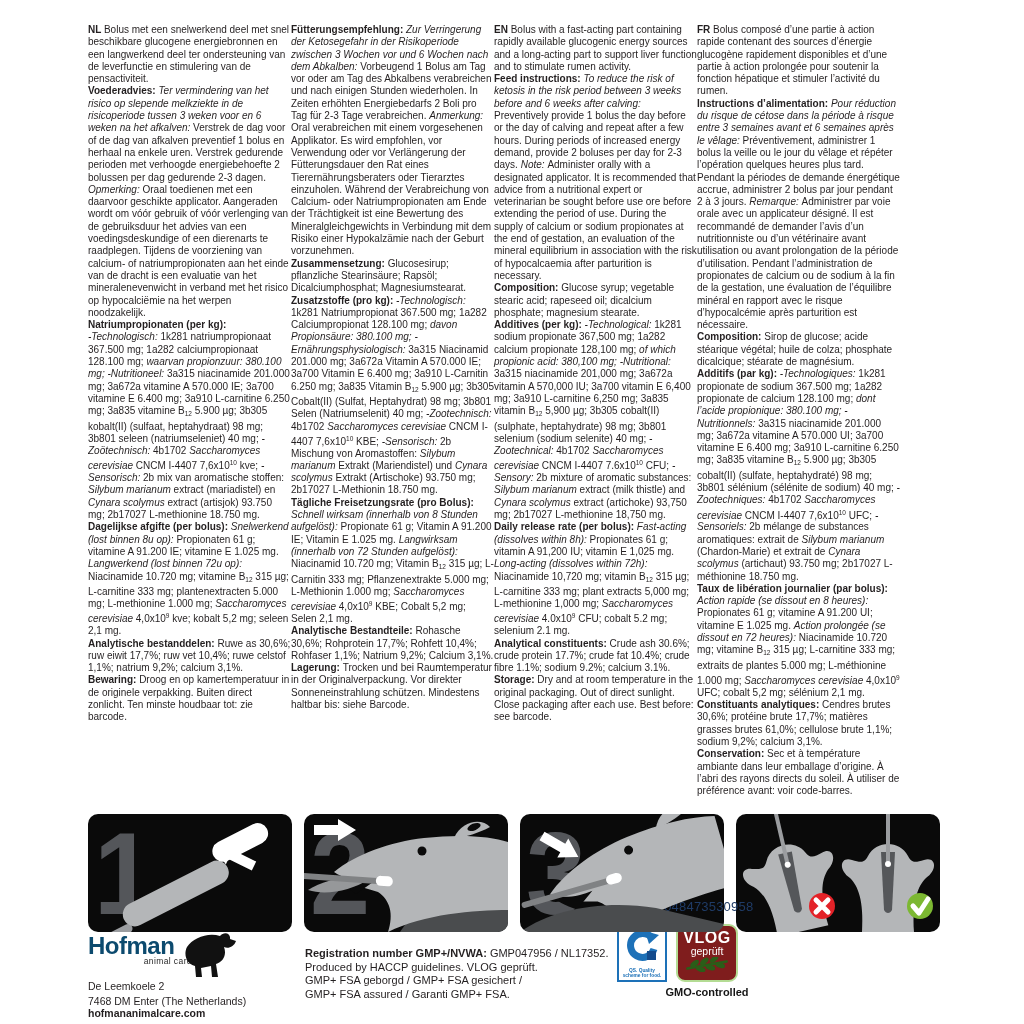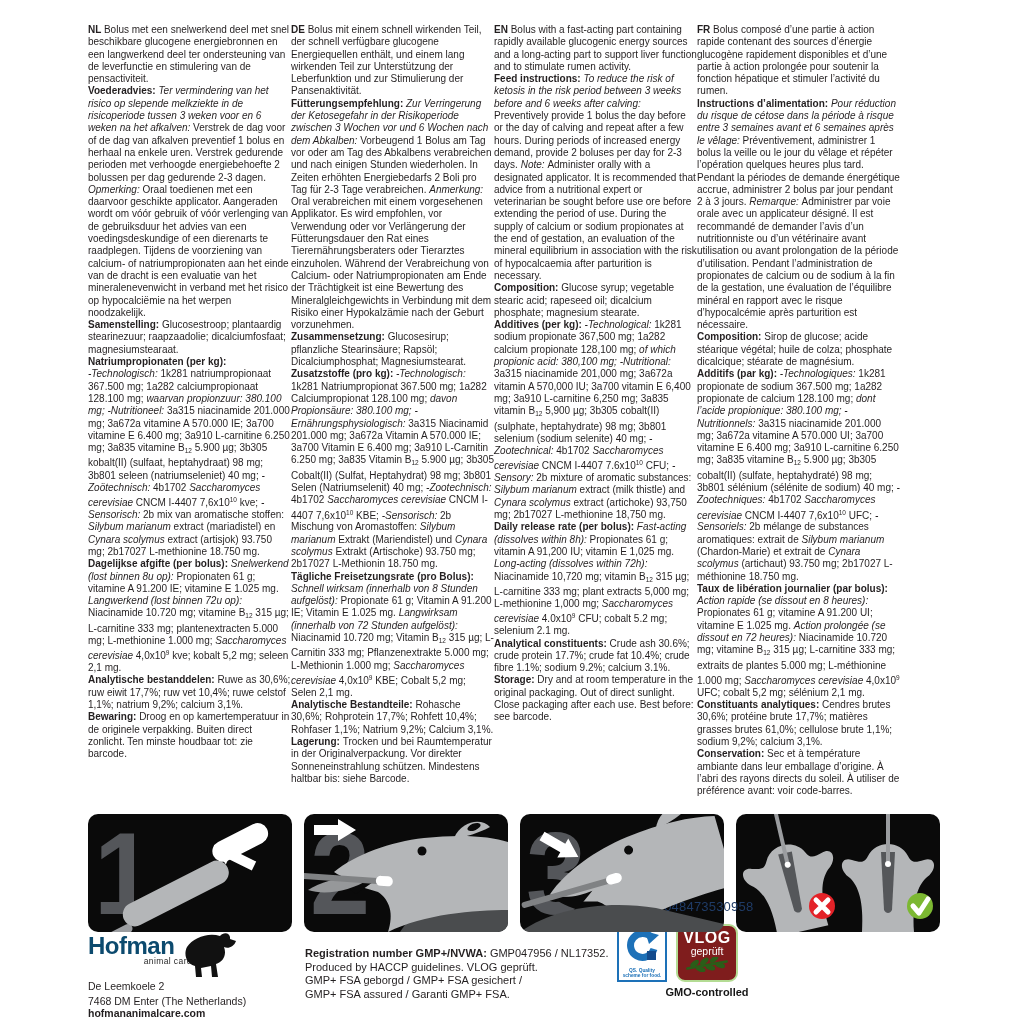--- a/index.html
+++ b/index.html
@@ -43,29 +43,27 @@
 </style>
 </head>
 <body>
 
 <div class="page">
 
   <main class="columns">
     <section class="col">
         <div class="para"><span class="b">NL </span><span>Bolus met een snelwerkend deel met snel beschikbare glucogene energiebronnen en een langwerkend deel ter ondersteuning van de leverfunctie en stimulering van de pensactiviteit.</span></div>
         <div class="para"><span class="b">Voederadvies: </span><span class="i">Ter vermindering van het risico op slepende melkziekte in de risicoperiode tussen 3 weken voor en 6 weken na het afkalven: </span><span>Verstrek de dag voor of de dag van afkalven preventief 1 bolus en herhaal na enkele uren. Verstrek gedurende perioden met verhoogde energiebehoefte 2 bolussen per dag gedurende 2-3 dagen. </span><span class="i">Opmerking: </span><span>Oraal toedienen met een daarvoor geschikte applicator. Aangeraden wordt om vóór gebruik of vóór verlenging van de gebruiksduur het advies van een voedingsdeskundige of een dierenarts te raadplegen. Tijdens de voorziening van calcium- of natriumpropionaten aan het einde van de dracht is een evaluatie van het mineralenevenwicht in verband met het risico op hypocalciëmie na het werpen noodzakelijk.</span></div>
-        <div class="para"><span class="b">Samenstelling: </span><span>Glucosestroop; plantaardig stearinezuur; raapzaadolie; dicalciumfosfaat; magnesiumstearaat.</span></div>
         <div class="para"><span class="b">Natriumpropionaten (per kg):</span></div>
         <div class="para"><span class="i">-Technologisch: </span><span>1k281 natriumpropionaat 367.500 mg; 1a282 calciumpropionaat 128.100 mg; </span><span class="i">waarvan propionzuur: 380.100 mg; -Nutritioneel: </span><span>3a315 niacinamide 201.000 mg; 3a672a vitamine A 570.000 IE; 3a700 vitamine E 6.400 mg; 3a910 L-carnitine 6.250 mg; 3a835 vitamine B</span><span class="sub">12</span><span> 5.900 µg; 3b305 kobalt(II) (sulfaat, heptahydraat) 98 mg; 3b801 seleen (natriumseleniet) 40 mg; </span><span class="i">-Zoötechnisch: </span><span>4b1702 </span><span class="i">Saccharomyces cerevisiae</span><span> CNCM I-4407 7,6x10</span><span class="sup">10</span><span> kve; </span><span class="i">-Sensorisch: </span><span>2b mix van aromatische stoffen: </span><span class="i">Silybum marianum</span><span> extract (mariadistel) en </span><span class="i">Cynara scolymus</span><span> extract (artisjok) 93.750 mg; 2b17027 L-methionine 18.750 mg.</span></div>
         <div class="para"><span class="b">Dagelijkse afgifte (per bolus): </span><span class="i">Snelwerkend (lost binnen 8u op): </span><span>Propionaten 61 g; vitamine A 91.200 IE; vitamine E 1.025 mg. </span><span class="i">Langwerkend (lost binnen 72u op): </span><span>Niacinamide 10.720 mg; vitamine B</span><span class="sub">12</span><span> 315 µg; L-carnitine 333 mg; plantenextracten 5.000 mg; L-methionine 1.000 mg; </span><span class="i">Saccharomyces cerevisiae</span><span> 4,0x10</span><span class="sup">9</span><span> kve; kobalt 5,2 mg; seleen 2,1 mg.</span></div>
         <div class="para"><span class="b">Analytische bestanddelen: </span><span>Ruwe as 30,6%; ruw eiwit 17,7%; ruw vet 10,4%; ruwe celstof 1,1%; natrium 9,2%; calcium 3,1%.</span></div>
         <div class="para"><span class="b">Bewaring: </span><span>Droog en op kamertemperatuur in de originele verpakking. Buiten direct zonlicht. Ten minste houdbaar tot: zie barcode.</span></div>
       </section>
     <section class="col">
-        <div class="para"><span class="b">DE </span><span>Bolus mit einem schnell wirkenden Teil, der schnell verfügbare glucogene Energiequellen enthält, und einem lang wirkenden Teil zur Unterstützung der Leberfunktion und zur Stimulierung der Pansenaktivität.</span></div>
         <div class="para"><span class="b">Fütterungsempfehlung: </span><span class="i">Zur Verringerung der Ketosegefahr in der Risikoperiode zwischen 3 Wochen vor und 6 Wochen nach dem Abkalben: </span><span>Vorbeugend 1 Bolus am Tag vor oder am Tag des Abkalbens verabreichen und nach einigen Stunden wiederholen. In Zeiten erhöhten Energiebedarfs 2 Boli pro Tag für 2-3 Tage verabreichen. </span><span class="i">Anmerkung: </span><span>Oral verabreichen mit einem vorgesehenen Applikator. Es wird empfohlen, vor Verwendung oder vor Verlängerung der Fütterungsdauer den Rat eines Tierernährungsberaters oder Tierarztes einzuholen. Während der Verabreichung von Calcium- oder Natriumpropionaten am Ende der Trächtigkeit ist eine Bewertung des Mineralgleichgewichts in Verbindung mit dem Risiko einer Hypokalzämie nach der Geburt vorzunehmen.</span></div>
         <div class="para"><span class="b">Zusammensetzung: </span><span>Glucosesirup; pflanzliche Stearinsäure; Rapsöl; Dicalciumphosphat; Magnesiumstearat.</span></div>
         <div class="para"><span class="b">Zusatzstoffe (pro kg): </span><span class="i">-Technologisch: </span><span>1k281 Natriumpropionat 367.500 mg; 1a282 Calciumpropionat 128.100 mg; </span><span class="i">davon Propionsäure: 380.100 mg; -Ernährungsphysiologisch: </span><span>3a315 Niacinamid 201.000 mg; 3a672a Vitamin A 570.000 IE; 3a700 Vitamin E 6.400 mg; 3a910 L-Carnitin 6.250 mg; 3a835 Vitamin B</span><span class="sub">12</span><span> 5.900 µg; 3b305 Cobalt(II) (Sulfat, Heptahydrat) 98 mg; 3b801 Selen (Natriumselenit) 40 mg; </span><span class="i">-Zootechnisch: </span><span>4b1702 </span><span class="i">Saccharomyces cerevisiae</span><span> CNCM I-4407 7,6x10</span><span class="sup">10</span><span> KBE; </span><span class="i">-Sensorisch: </span><span>2b Mischung von Aromastoffen: </span><span class="i">Silybum marianum</span><span> Extrakt (Mariendistel) und </span><span class="i">Cynara scolymus</span><span> Extrakt (Artischoke) 93.750 mg; 2b17027 L-Methionin 18.750 mg.</span></div>
         <div class="para"><span class="b">Tägliche Freisetzungsrate (pro Bolus):</span></div>
         <div class="para"><span class="i">Schnell wirksam (innerhalb von 8 Stunden aufgelöst): </span><span>Propionate 61 g; Vitamin A 91.200 IE; Vitamin E 1.025 mg. </span><span class="i">Langwirksam (innerhalb von 72 Stunden aufgelöst): </span><span>Niacinamid 10.720 mg; Vitamin B</span><span class="sub">12</span><span> 315 µg; L-Carnitin 333 mg; Pflanzenextrakte 5.000 mg; L-Methionin 1.000 mg; </span><span class="i">Saccharomyces cerevisiae</span><span> 4,0x10</span><span class="sup">9</span><span> KBE; Cobalt 5,2 mg; Selen 2,1 mg.</span></div>
         <div class="para"><span class="b">Analytische Bestandteile: </span><span>Rohasche 30,6%; Rohprotein 17,7%; Rohfett 10,4%; Rohfaser 1,1%; Natrium 9,2%; Calcium 3,1%.</span></div>
         <div class="para"><span class="b">Lagerung: </span><span>Trocken und bei Raumtemperatur in der Originalverpackung. Vor direkter Sonneneinstrahlung schützen. Mindestens haltbar bis: siehe Barcode.</span></div>
       </section>
     <section class="col">
         <div class="para"><span class="b">EN </span><span>Bolus with a fast-acting part containing rapidly available glucogenic energy sources and a long-acting part to support liver function and to stimulate rumen activity.</span></div>

